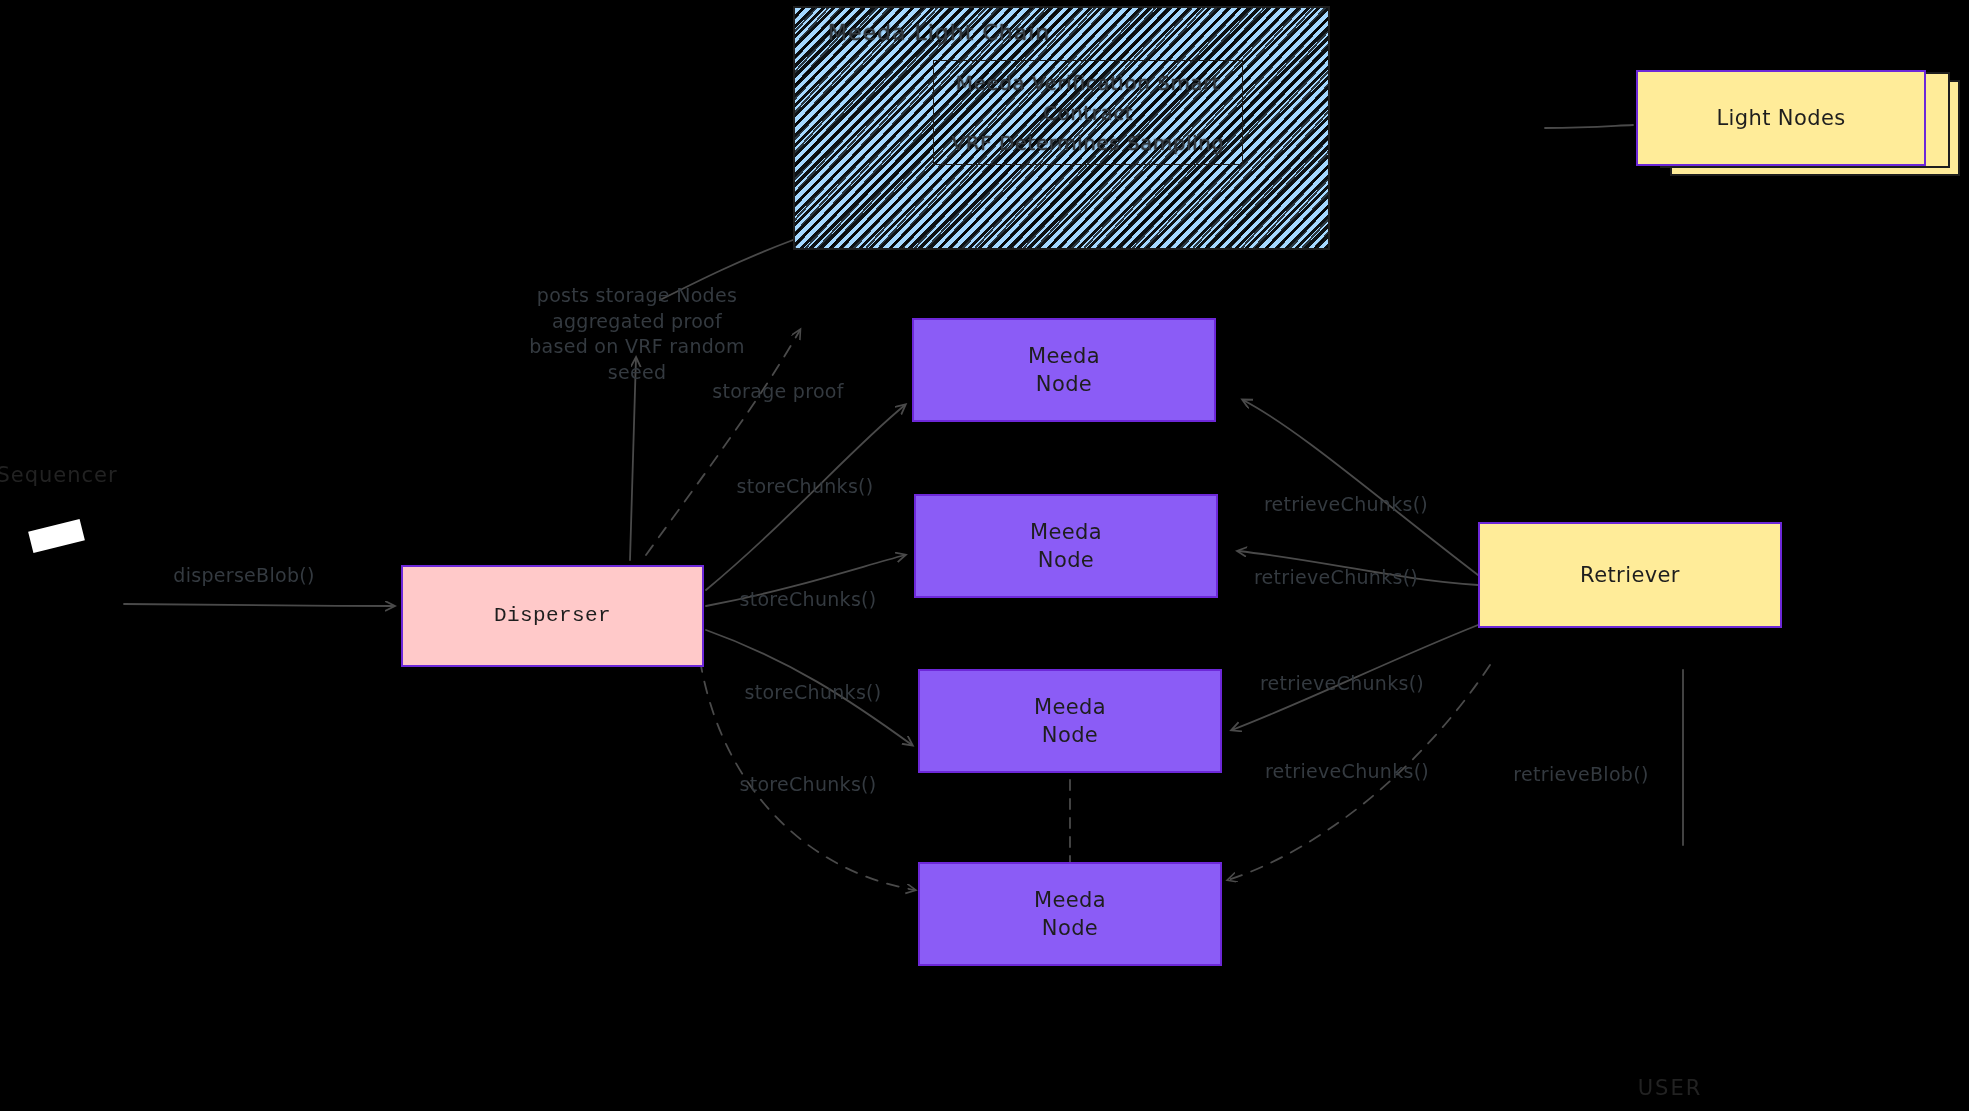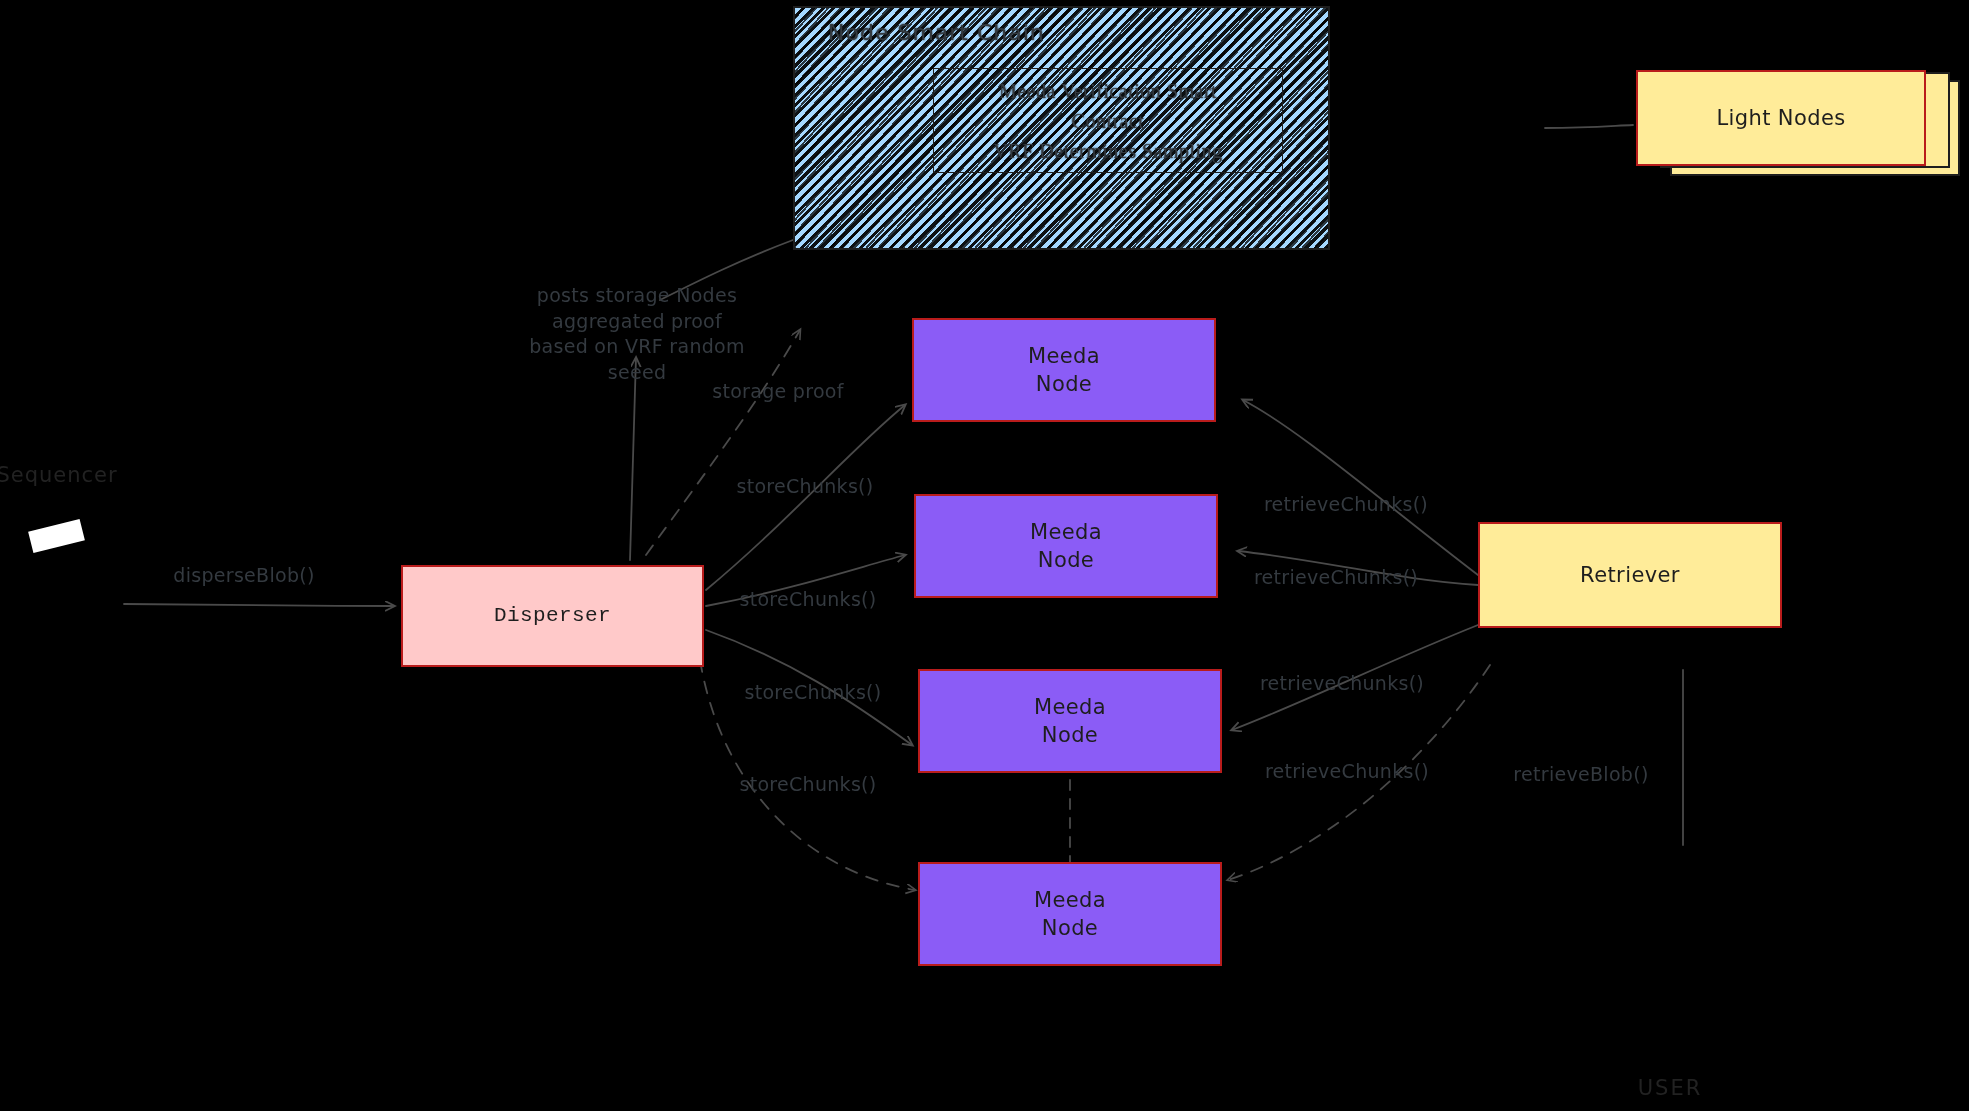--- a/index.html
+++ b/index.html
@@ -21,21 +21,21 @@
     left: 0;
     top: 0;
     width: 1969px;
     height: 1111px;
     pointer-events: none;
   }
   
   .node {
     position: absolute;
     box-sizing: border-box;
-    border: 2px solid #b91c1c;
+    border: 2px solid #6d28d9;
     display: flex;
     align-items: center;
     justify-content: center;
     text-align: center;
     color: #1e1e1e;
     font-family: "DejaVu Sans", sans-serif;
     font-size: 21px;
     line-height: 1.35;
     letter-spacing: 0.4px;
     white-space: pre-line;
@@ -172,22 +172,22 @@
 
       <path d="M1490,665 C1420,770 1320,850 1228,880" stroke-dasharray="12 10" marker-end="url(#ahd)"></path>
 
       <path d="M1683,670 L1683,845"></path>
 
       <path d="M1070,780 L1070,862" stroke-dasharray="10 9"></path>
     </g>
   </svg>
 
   <div class="chain-box" style="left:793px; top:6px; width:537px; height:244px;"></div>
-  <div class="chain-title" style="left:828px; top:20px;">Node Smart Chain</div>
-  <div class="inner-contract" style="left:933px; top:68px; width:350px; height:105px;font-family:Liberation Serif, serif;">Meeda Verification Smart
+  <div class="chain-title" style="left:828px; top:20px;">Meeda Light Chain</div>
+  <div class="inner-contract" style="left:933px; top:60px; width:310px; height:105px;">Meeda Verification Smart
 Contract
 VRF Determines Sampling</div>
 
   <div class="stack-card" style="left:1670px; top:80px; width:290px; height:96px;"></div>
   <div class="stack-card" style="left:1660px; top:72px; width:290px; height:96px;"></div>
   <div class="node node-yellow" style="left:1636px; top:70px; width:290px; height:96px;">Light Nodes</div>
 
   <div class="free-text faint" style="left:57px; top:475px;">Sequencer</div>
   <div class="white-chip" style="left:30px; top:525px; width:53px; height:22px;"></div>
 

